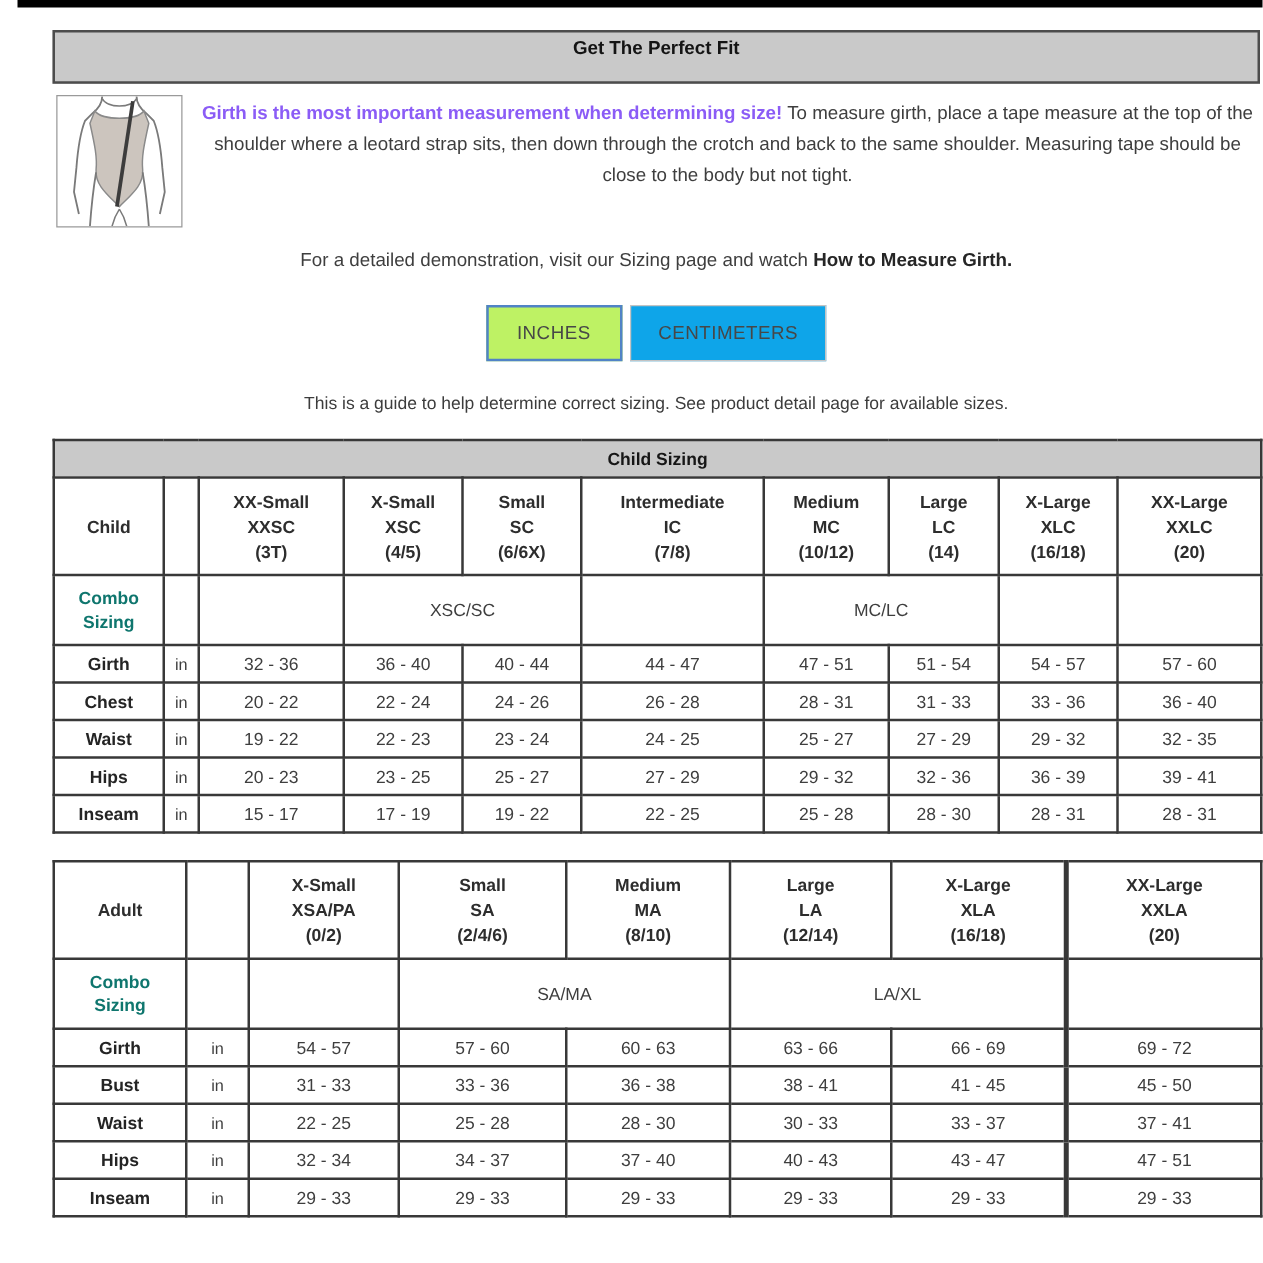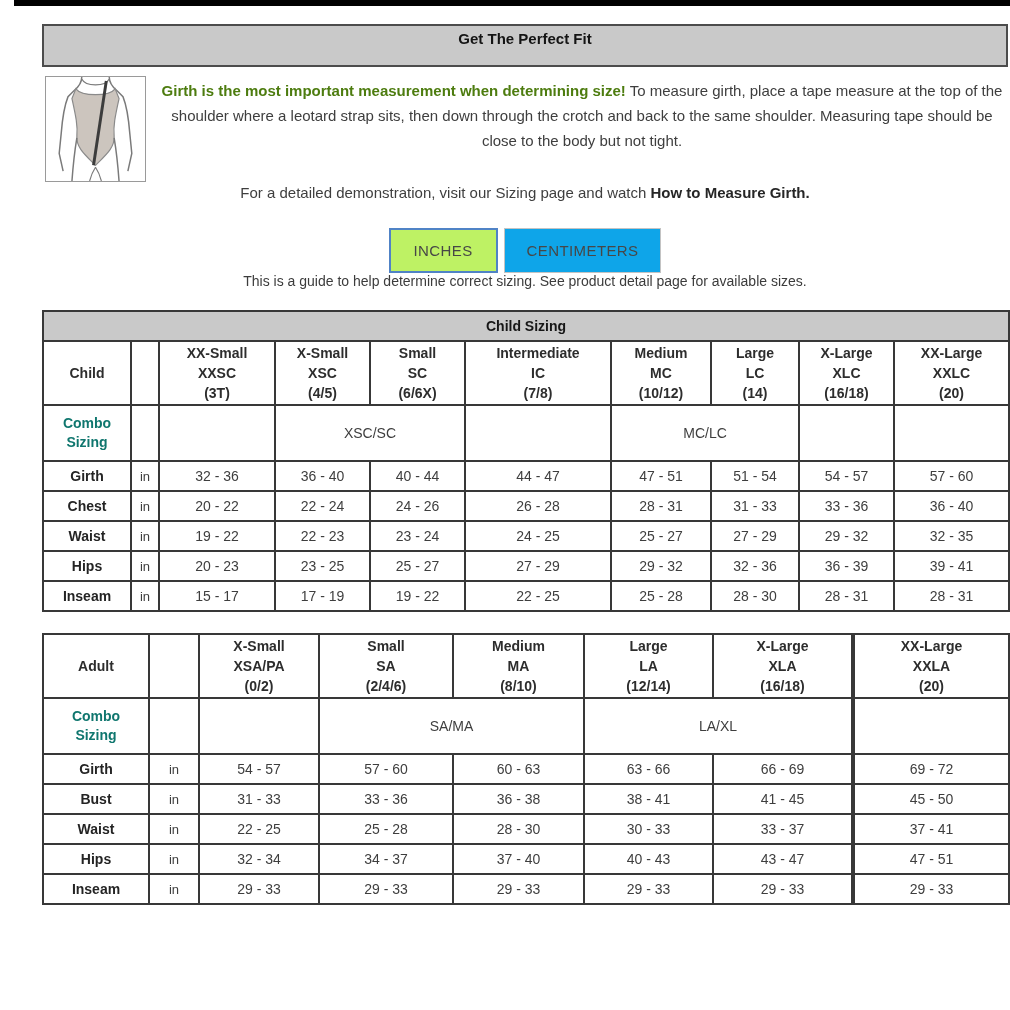--- a/index.html
+++ b/index.html
@@ -29,56 +29,56 @@
     border: 1px solid #9a9a9a;
     flex: none; margin-left: 3px;
     background: #fff; overflow: hidden;
   }
   .figure-box svg { display: block; width: 99px; height: 104px; }
   .intro-text {
     flex: 1; padding: 2px 2px 0 12px;
     text-align: center;
     font-size: 15px; line-height: 25px; color: #3e3e3e;
   }
-  .intro-text b { color: #4d7c0f; }
-
-  .demo-line { text-align: center; font-size: 15px; margin-top: 0; color: #3e3e3e; }
+  .intro-text b { color: #8b5cf6; }
+
+  .demo-line { text-align: center; font-size: 15px; margin-top: 16px; color: #3e3e3e; }
   .demo-line b { color: #262626; }
 
   .toggle-row { display: flex; justify-content: center; gap: 6px; margin-top: 27px; }
   .btn {
     font-family: "Liberation Sans", "DejaVu Sans", sans-serif;
     font-size: 15px; color: #474747; letter-spacing: 0.4px;
     cursor: pointer;
   }
   .btn-inches { background: #bef264; border: 2px solid #5083c6; padding: 12px 23px; }
   .btn-cm { background: #0ea5e9; border: 1px solid #c3c3c3; padding: 13px 22px; }
 
-  .guide-note { text-align: center; font-size: 14px; color: #3c3c3c; }
+  .guide-note { text-align: center; font-size: 14px; margin-top: 25px; color: #3c3c3c; }
 
   table.size-table {
     border-collapse: collapse;
     width: 966px;
     table-layout: fixed;
     margin-top: 21px;
     border: 2px solid #2f2f2f;
   }
   table.size-table th, table.size-table td {
     border: 2px solid #383838;
     padding: 0;
     text-align: center;
     vertical-align: middle;
     overflow: hidden;
   }
   .section-title-cell {
     background: #c9c9c9;
     font-weight: bold; font-size: 14px; color: #161616;
     height: 30px;
   }
-  th.col-head { font-weight: bold; font-size: 14px; color: #2d2d2d; height: 64px; }
+  th.col-head { font-weight: bold; font-size: 14px; color: #2d2d2d; height: 78px; }
   th.col-head .hl { line-height: 20px; }
   th.corner { font-weight: bold; font-size: 14px; color: #2d2d2d; }
   tr.combo-row th, tr.combo-row td { height: 56px; }
   th.combo-label { font-weight: bold; font-size: 14px; color: #0f766e; }
   th.combo-label .hl { line-height: 19px; }
   td.combo-cell { font-size: 14px; color: #3e3e3e; }
   th.row-label { font-weight: bold; font-size: 14px; color: #242424; height: 30px; }
   td.unit-cell { font-size: 13px; color: #3e3e3e; }
   td.val-cell { font-size: 14px; color: #3e3e3e; }
   table.size-table .thick-left { border-left-width: 4px; }

